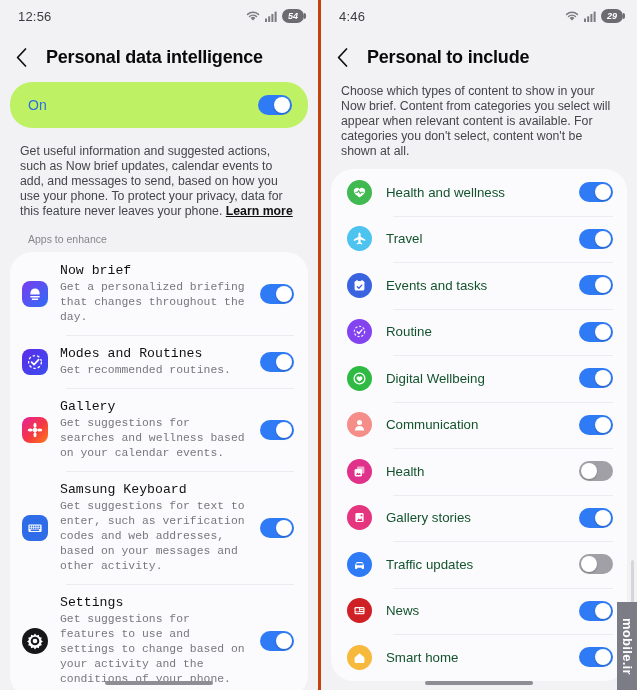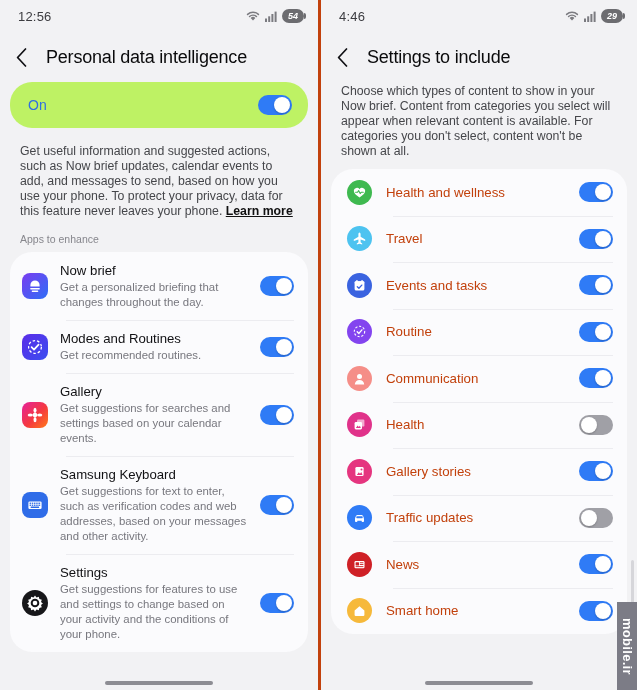--- a/index.html
+++ b/index.html
@@ -37,21 +37,21 @@
     position: relative;
   }
   .battery-badge::after{
     content:""; position:absolute; right:-2px; top:4px;
     width:2px; height:6px; background:#6c6c70; border-radius:0 2px 2px 0;
   }
 
   
   .titlebar { display: flex; align-items: center; padding: 14px 16px 12px 16px; gap: 12px; }
   .back-btn { width: 18px; height: 22px; display: flex; align-items: center; cursor: pointer; }
-  .page-title { font-size: 18px; font-weight: normal; color: #0a0a0b; letter-spacing: -0.2px; }
+  .page-title { font-size: 18px; font-weight: bold; color: #0a0a0b; letter-spacing: -0.2px; }
 
   
   .master-card {
     margin: 2px 10px 0 10px;
     background: #bef264;
     border-radius: 22px;
     height: 46px;
     display: flex; align-items: center; justify-content: space-between;
     padding: 0 16px 0 18px;
   }
@@ -68,49 +68,49 @@
   }
   .toggle.on .knob { left: 16px; }
   .toggle.off .knob { left: 2px; }
 
   
   .desc {
     font-size: 12.3px; line-height: 15px;
     color: #45464a; padding: 16px 20px 0 20px;
   }
   .learn-more { color: #111; font-weight: bold; text-decoration: underline; cursor: pointer; }
-  .section-label { font-size: 10.5px; color: #86868c; padding: 14px 20px 7px 20px; }
+  .section-label { font-size: 10.5px; color: #86868c; padding: 14px 20px 7px 28px; }
 
   
   .apps-card {
     margin: 0 10px; background: #fbfbfd; border-radius: 22px;
     overflow: hidden;
   }
-  .app-row { display: flex; align-items: center; padding: 10px 14px 10px 12px; gap: 12px; position: relative; }
+  .app-row { display: flex; align-items: center; padding: 10px 14px 10px 12px; gap: 12px; position: relative; font-family: Liberation Mono, monospace; }
   .app-row + .app-row::before {
     content: ""; position: absolute; top: 0; left: 56px; right: 14px;
     height: 1px; background: #ececf0;
   }
   .app-icon { width: 26px; height: 26px; flex: 0 0 auto; border-radius: 8px; display:flex; align-items:center; justify-content:center;}
   .app-text { flex: 1 1 auto; min-width: 0; }
   .app-title { font-size: 13.2px; color: #111114; line-height: 17px; }
   .app-sub { font-size: 11.4px; color: #77777e; line-height: 15px; margin-top: 1px; }
 
   
   .content-card {
     margin: 10px 10px 0 10px; background: #fbfbfd; border-radius: 22px;
     overflow: hidden;
   }
   .content-row { display: flex; align-items: center; padding: 0 14px 0 16px; height: 46.5px; gap: 14px; position: relative; }
   .content-row + .content-row::before {
     content: ""; position: absolute; top: 0; left: 62px; right: 14px;
     height: 1px; background: #ececf0;
   }
   .c-icon { width: 25px; height: 25px; border-radius: 50%; flex: 0 0 auto; display:flex; align-items:center; justify-content:center; }
-  .c-label { flex: 1 1 auto; font-size: 13.3px; color: #c2410c; }
+  .c-label { flex: 1 1 auto; font-size: 13.3px; color: #14532d; }
 
   .scroll-track { position: absolute; right: 3px; top: 560px; width: 3px; height: 60px; background: #d6d6da; border-radius: 2px; }
 
   
   .navbar { position: absolute; bottom: 5px; left: 0; right: 0; display: flex; justify-content: center; }
   .nav-pill { width: 108px; height: 4px; border-radius: 3px; background: #8d8d93; }
 
   
   .watermark {
     position: absolute; right: 0; top: 602px;
@@ -235,21 +235,21 @@
                 <circle cx="13" cy="13" r="2.3"></circle>
                 <ellipse cx="13" cy="8.3" rx="1.5" ry="2.6"></ellipse>
                 <ellipse cx="13" cy="17.7" rx="1.5" ry="2.6"></ellipse>
                 <ellipse cx="8.3" cy="13" rx="2.6" ry="1.5"></ellipse>
                 <ellipse cx="17.7" cy="13" rx="2.6" ry="1.5"></ellipse>
               </g>
             </svg>
         </span>
         <span class="app-text">
           <span class="app-title" style="display:block">Gallery</span>
-          <span class="app-sub" style="display:block">Get suggestions for searches and settings based on your calendar events.</span>
+          <span class="app-sub" style="display:block">Get suggestions for searches and wellness based on your calendar events.</span>
         </span>
         <span class="toggle on">
             <span class="knob"></span>
           </span>
       </div>
 
       <div class="app-row">
         <span class="app-icon">
           <svg width="26" height="26" viewBox="0 0 26 26">
               <rect width="26" height="26" rx="8" fill="#2f6ce8"></rect>
@@ -328,21 +328,21 @@
         <span class="battery-badge">29</span>
       </div>
     </div>
 
     <div class="titlebar">
       <span class="back-btn">
         <svg width="11" height="19" viewBox="0 0 11 19">
             <path d="M9.5 1 L1.6 9.5 L9.5 18" stroke="#101014" stroke-width="1.7" fill="none" stroke-linecap="round" stroke-linejoin="round"></path>
           </svg>
       </span>
-      <span class="page-title">Settings to include</span>
+      <span class="page-title">Personal to include</span>
     </div>
 
     <div class="desc" style="padding-top:4px">Choose which types of content to show in your Now brief. Content from categories you select will appear when relevant content is available. For categories you don't select, content won't be shown at all.</div>
 
     <div class="content-card">
 
       <div class="content-row">
         <span class="c-icon" style="background:#3fb950">
           <svg width="15" height="15" viewBox="0 0 15 15">
               <path d="M7.5 12.6 C3.4 9.8 1.8 7.9 1.8 5.8 A3.1 3.1 0 0 1 7.5 4.2 A3.1 3.1 0 0 1 13.2 5.8 C13.2 7.9 11.6 9.8 7.5 12.6Z" fill="#fff"></path>
@@ -389,20 +389,32 @@
               <circle cx="7.5" cy="7.5" r="5.2" fill="none" stroke="#fff" stroke-width="1.1" stroke-dasharray="2.2 1.7"></circle>
               <path d="M5.2 7.7 L6.9 9.4 L9.9 5.9" stroke="#fff" stroke-width="1.4" fill="none" stroke-linecap="round" stroke-linejoin="round"></path>
             </svg>
         </span>
         <span class="c-label">Routine</span>
         <span class="toggle on">
             <span class="knob"></span>
           </span>
       </div>
 
+      <div class="content-row">
+        <span class="c-icon" style="background:#2fbb43">
+          <svg width="15" height="15" viewBox="0 0 15 15">
+              <circle cx="7.5" cy="7.5" r="5.4" fill="none" stroke="#fff" stroke-width="1.3"></circle>
+              <path d="M7.5 10.4 C5.3 8.9 4.5 8 4.5 6.9 A1.7 1.7 0 0 1 7.5 6 A1.7 1.7 0 0 1 10.5 6.9 C10.5 8 9.7 8.9 7.5 10.4Z" fill="#fff"></path>
+            </svg>
+        </span>
+        <span class="c-label">Digital Wellbeing</span>
+        <span class="toggle on">
+            <span class="knob"></span>
+          </span>
+      </div>
 
       <div class="content-row">
         <span class="c-icon" style="background:#f58e88">
           <svg width="15" height="15" viewBox="0 0 15 15">
               <circle cx="7.5" cy="5.6" r="2.5" fill="#fff"></circle>
               <path d="M2.8 13.4 c0-2.7 2.1-4.5 4.7-4.5 s4.7 1.8 4.7 4.5Z" fill="#fff"></path>
             </svg>
         </span>
         <span class="c-label">Communication</span>
         <span class="toggle on">

